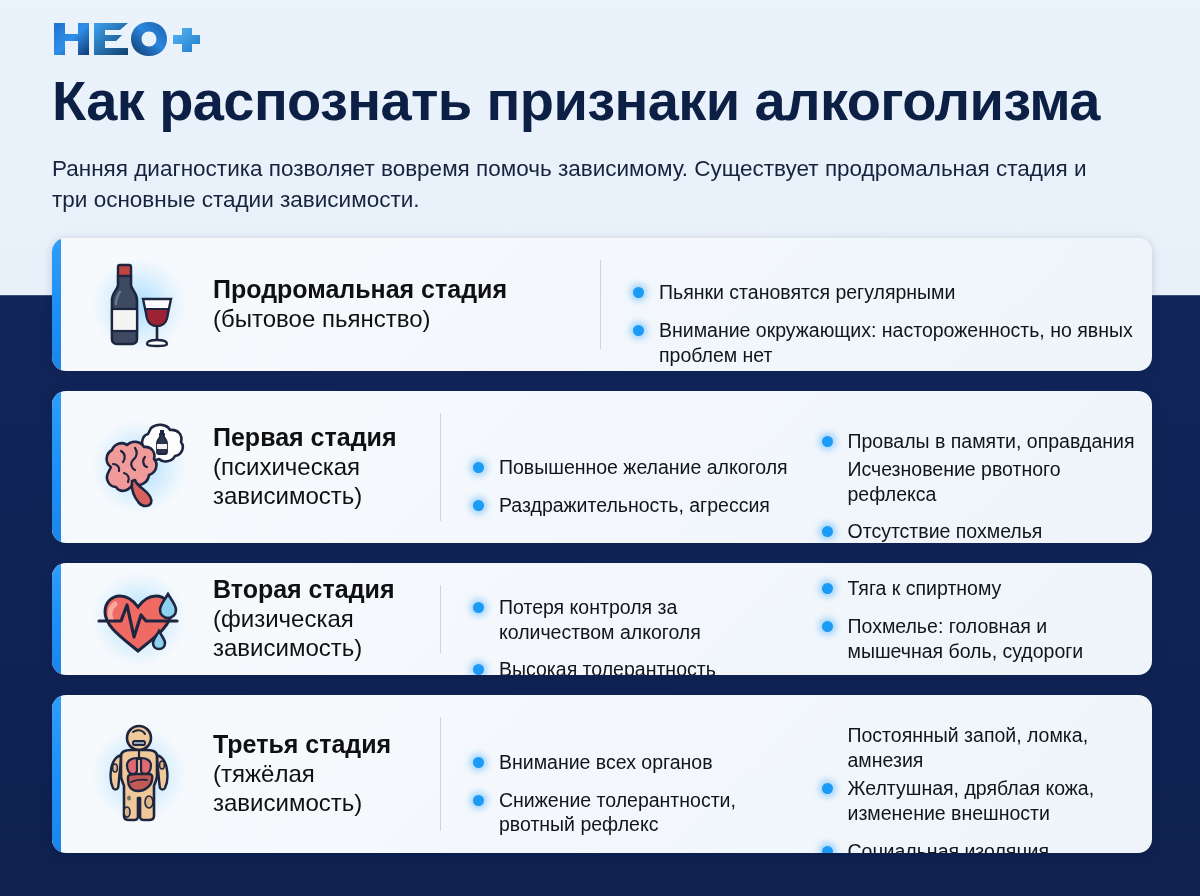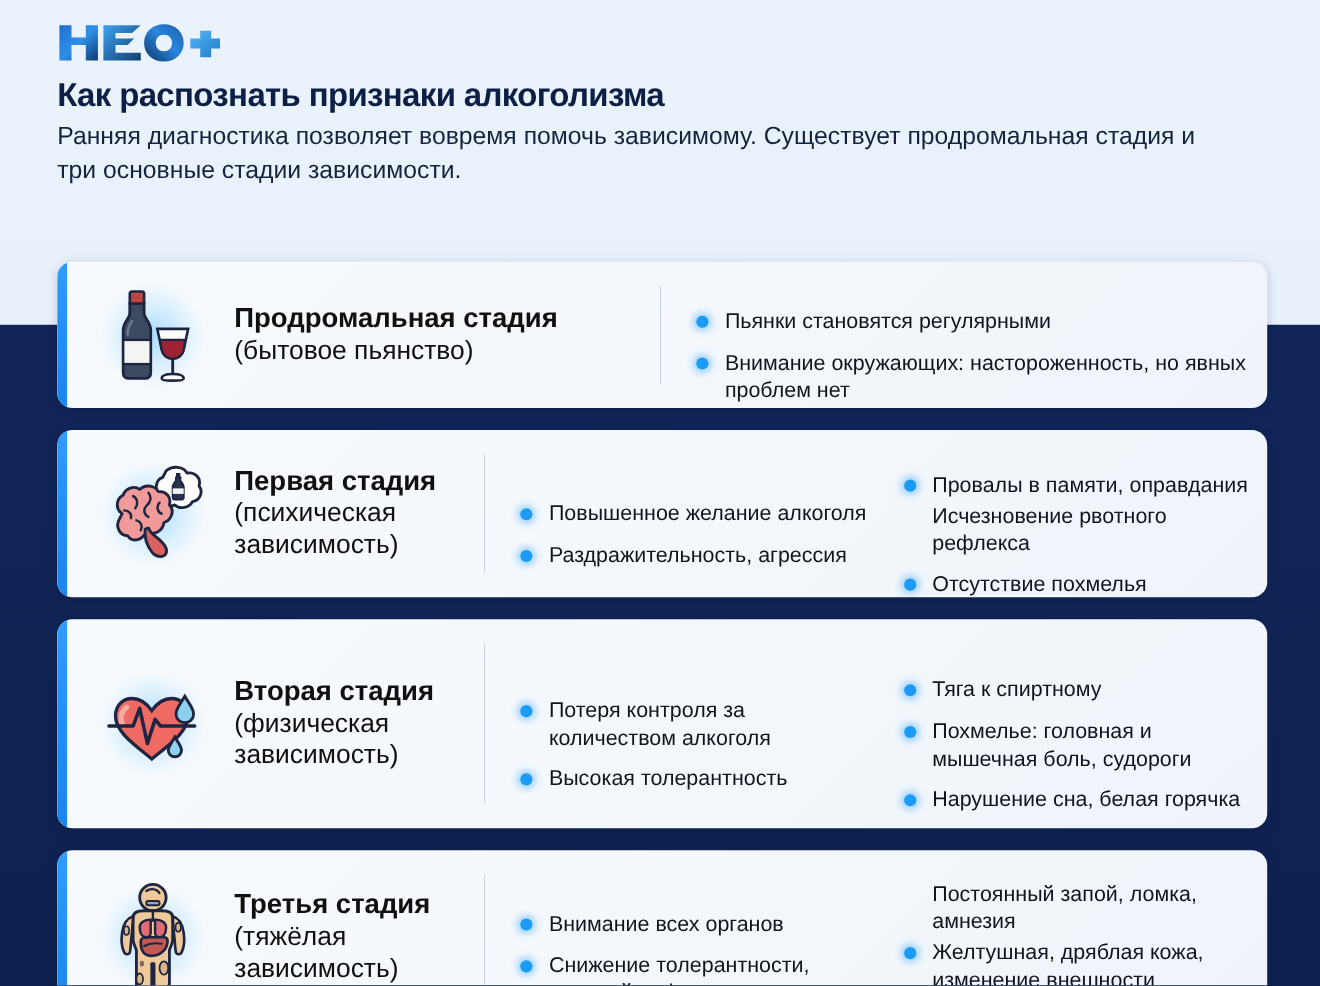--- a/index.html
+++ b/index.html
@@ -36,27 +36,27 @@
 
   .logo {
     height: 46px;
     display: flex;
     align-items: center;
     margin-bottom: 8px;
   }
   .logo svg { display: block; }
 
   .page-title {
-    font-size: 30px;
+    font-size: 56px;
     font-weight: 700;
     letter-spacing: -0.6px;
     color: #0c1f45;
     line-height: 1.12;
     white-space: nowrap;
-    margin-bottom: 4px;
+    margin-bottom: 20px;
   }
 
   .page-subtitle {
     font-size: 22.5px;
     font-weight: 400;
     color: #16233d;
     line-height: 1.38;
     max-width: 1060px;
   }
 
@@ -85,21 +85,21 @@
     position: absolute;
     left: 0; top: 0; bottom: 0;
     width: 9px;
     background: linear-gradient(180deg, #2f9dfb 0%, #1f8ef5 55%, #1b86ea 100%);
     border-top-left-radius: 14px;
     border-bottom-left-radius: 14px;
   }
 
   .card-1 { height: 133px; }
   .card-2 { height: 152px; }
-  .card-3 { height: 190px; }
+  .card-3 { height: 112px; }
   .card-4 { height: 158px; }
 
   
   .stage-head {
     display: flex;
     align-items: center;
     flex: 0 0 auto;
     padding-left: 33px;
   }
   .card-1 .stage-head { width: 548px; }

